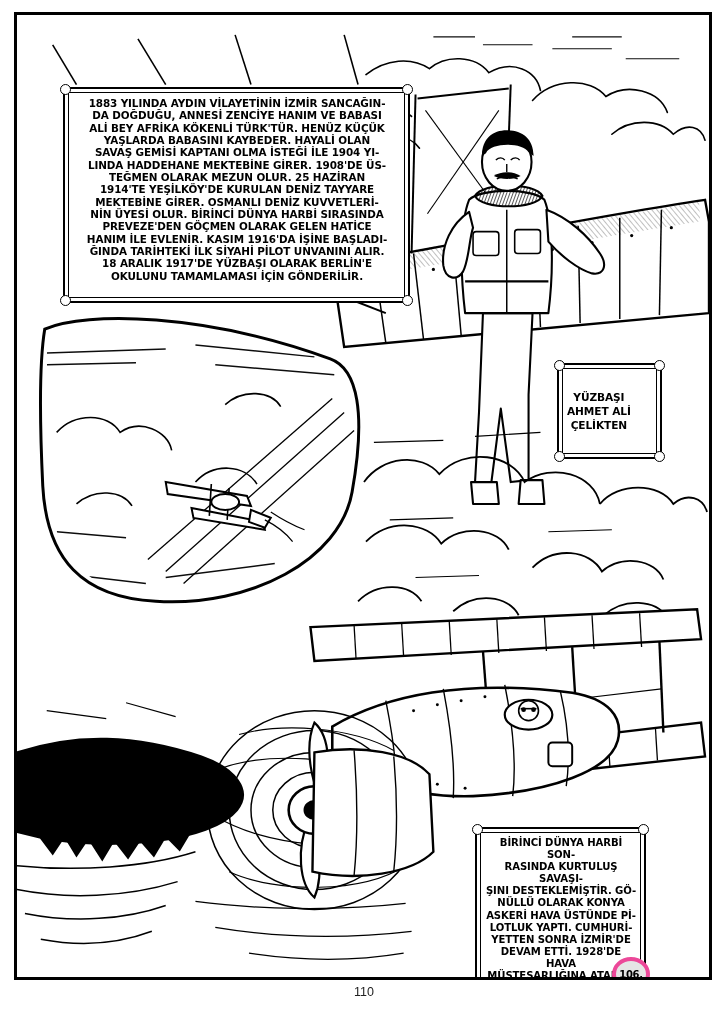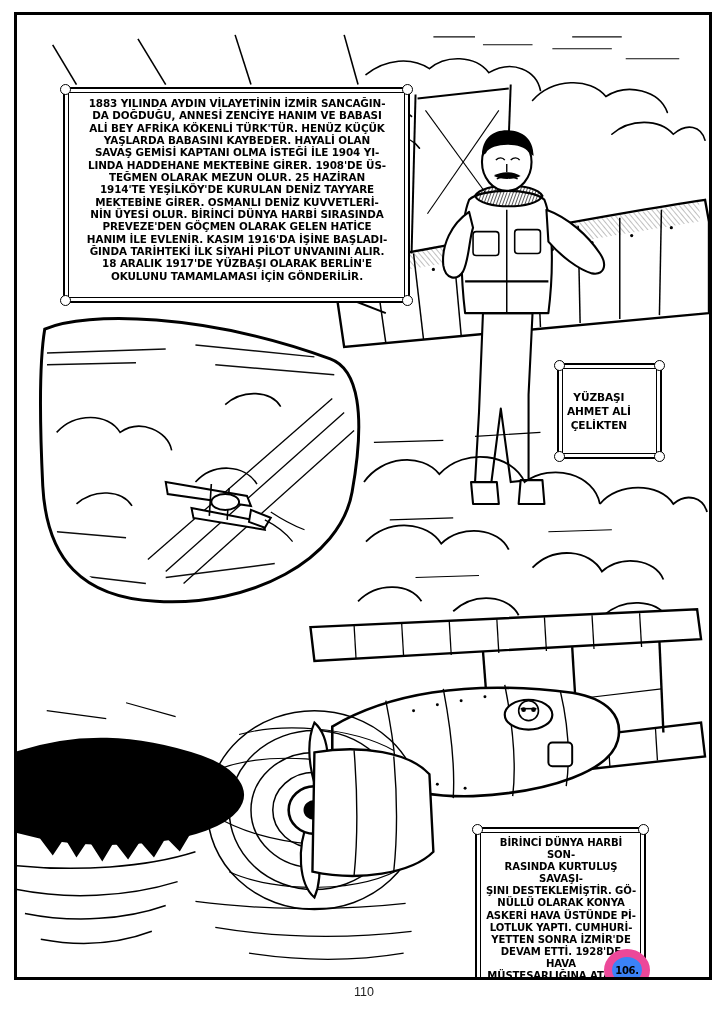--- a/index.html
+++ b/index.html
@@ -124,23 +124,23 @@
   .corner.bl { left: -5px; bottom: -5px; }
   .corner.br { right: -5px; bottom: -5px; }
 
   
   .page-badge {
     position: absolute;
     right: -6px;
     bottom: -8px;
     width: 30px;
     height: 26px;
-    border: 8px solid #ec4899;
+    border: 4px solid #ec4899;
     border-radius: 50%;
-    background: #3b82f6;
+    background: #e5e5e5;
     font-family: "DejaVu Sans", sans-serif;
     font-weight: bold;
     font-size: 10px;
     display: flex;
     align-items: center;
     justify-content: center;
     z-index: 35;
     letter-spacing: -0.3px;
   }
 

